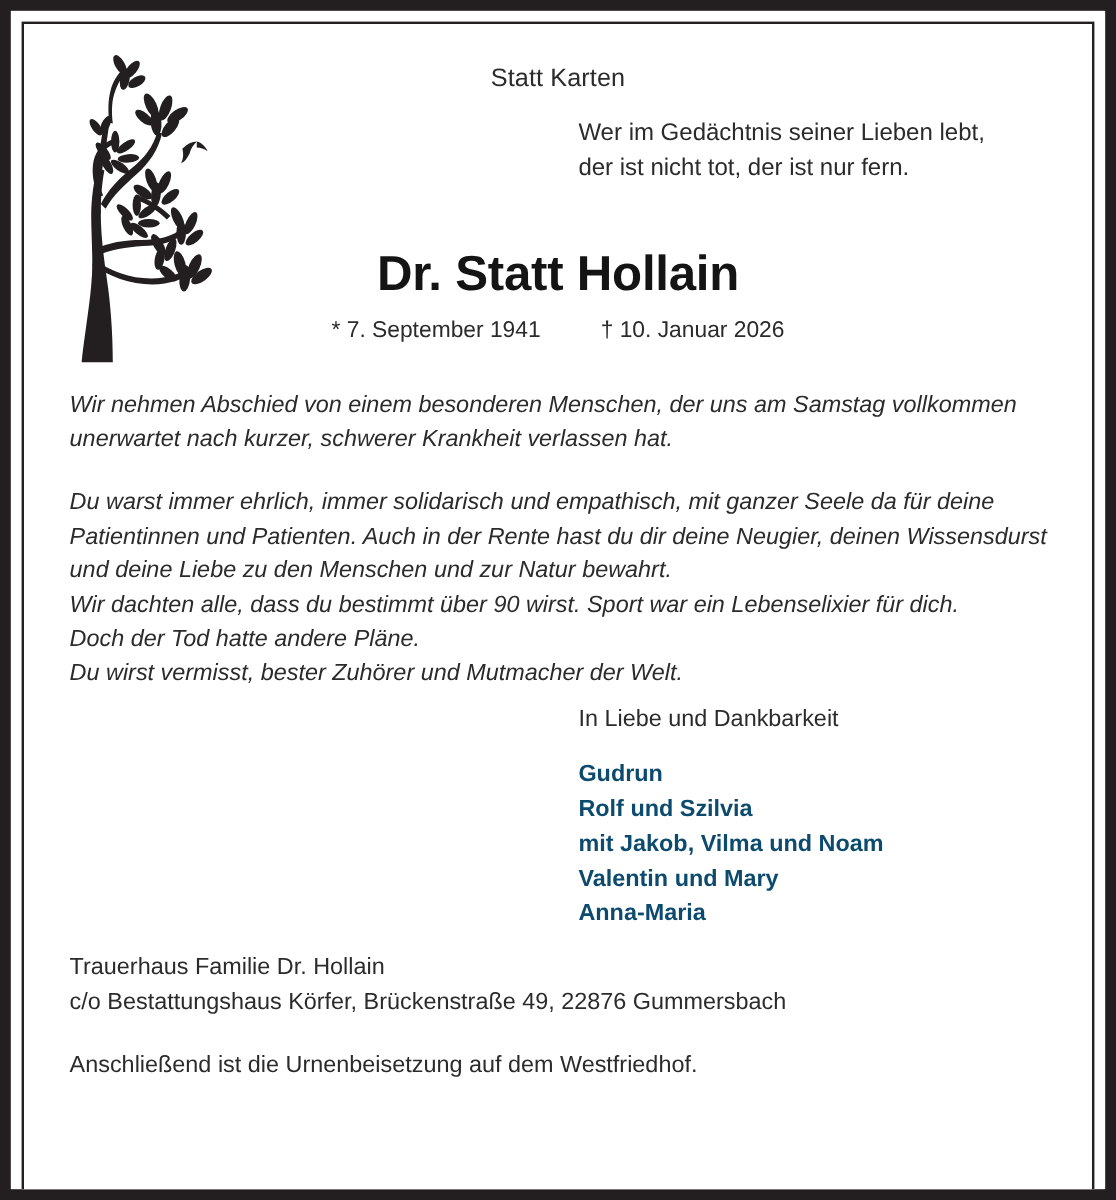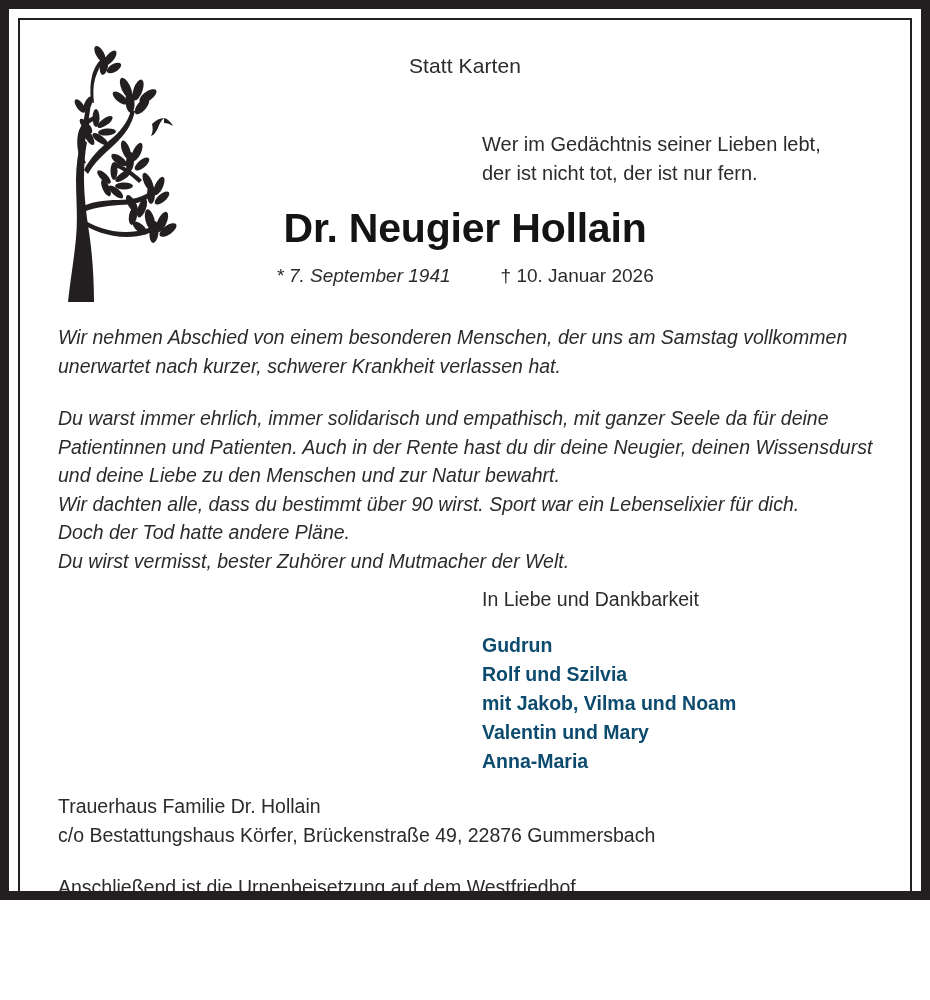--- a/index.html
+++ b/index.html
@@ -6,21 +6,21 @@
     margin: 0;
     padding: 0;
     background: #ffffff;
   }
   body {
     font-family: "Liberation Sans", sans-serif;
   }
   .notice {
     position: relative;
     width: 930px;
-    height: 900px;
+    height: 1000px;
     box-sizing: border-box;
     background: #ffffff;
     border: 9px solid #231f20;
     overflow: hidden;
     padding-left: 36px;
   }
   .inner-frame {
     position: absolute;
     left: 9px;
     top: 9px;
@@ -56,21 +56,21 @@
     top: 34px;
     width: 100%;
     text-align: center;
     font-size: 21px;
     color: #2b2b2b;
     letter-spacing: 0.1px;
   }
   .quote {
     position: absolute;
     left: 462px;
-    top: 110px;
+    top: 77px;
     font-size: 20px;
     line-height: 29px;
     color: #2b2b2b;
     white-space: pre-line;
   }
 
   .deceased-name {
     position: absolute;
     left: 0;
     top: 185px;
@@ -83,21 +83,21 @@
   }
   .dates {
     position: absolute;
     left: 0;
     top: 245px;
     width: 100%;
     text-align: center;
     font-size: 19px;
     color: #2b2b2b;
   }
-  .dates .birth { margin-right: 50px; font-style: italic; }
+  .dates .birth { margin-right: 50px; }
   .dates .death { }
 
   
   .body-text {
     position: absolute;
     left: 38px;
     top: 303px;
     width: 860px;
     font-size: 19.5px;
     line-height: 28.5px;
@@ -248,21 +248,21 @@
             </g>
           </g>
         </svg>
       </div>
 
       <div class="statt-karten">Statt Karten</div>
 
       <div class="quote">Wer im Gedächtnis seiner Lieben lebt,
 der ist nicht tot, der ist nur fern.</div>
 
-      <div class="deceased-name">Dr. Neugier Hollain</div>
+      <div class="deceased-name">Dr. Statt Hollain</div>
 
       <div class="dates">
         <span class="birth">* 7. September 1941</span><span class="death">† 10. Januar 2026</span>
       </div>
 
       <div class="body-text">
         <p>Wir nehmen Abschied von einem besonderen Menschen, der uns am Samstag vollkommen
 unerwartet nach kurzer, schwerer Krankheit verlassen hat.</p>
         <p>Du warst immer ehrlich, immer solidarisch und empathisch, mit ganzer Seele da für deine
 Patientinnen und Patienten. Auch in der Rente hast du dir deine Neugier, deinen Wissensdurst

